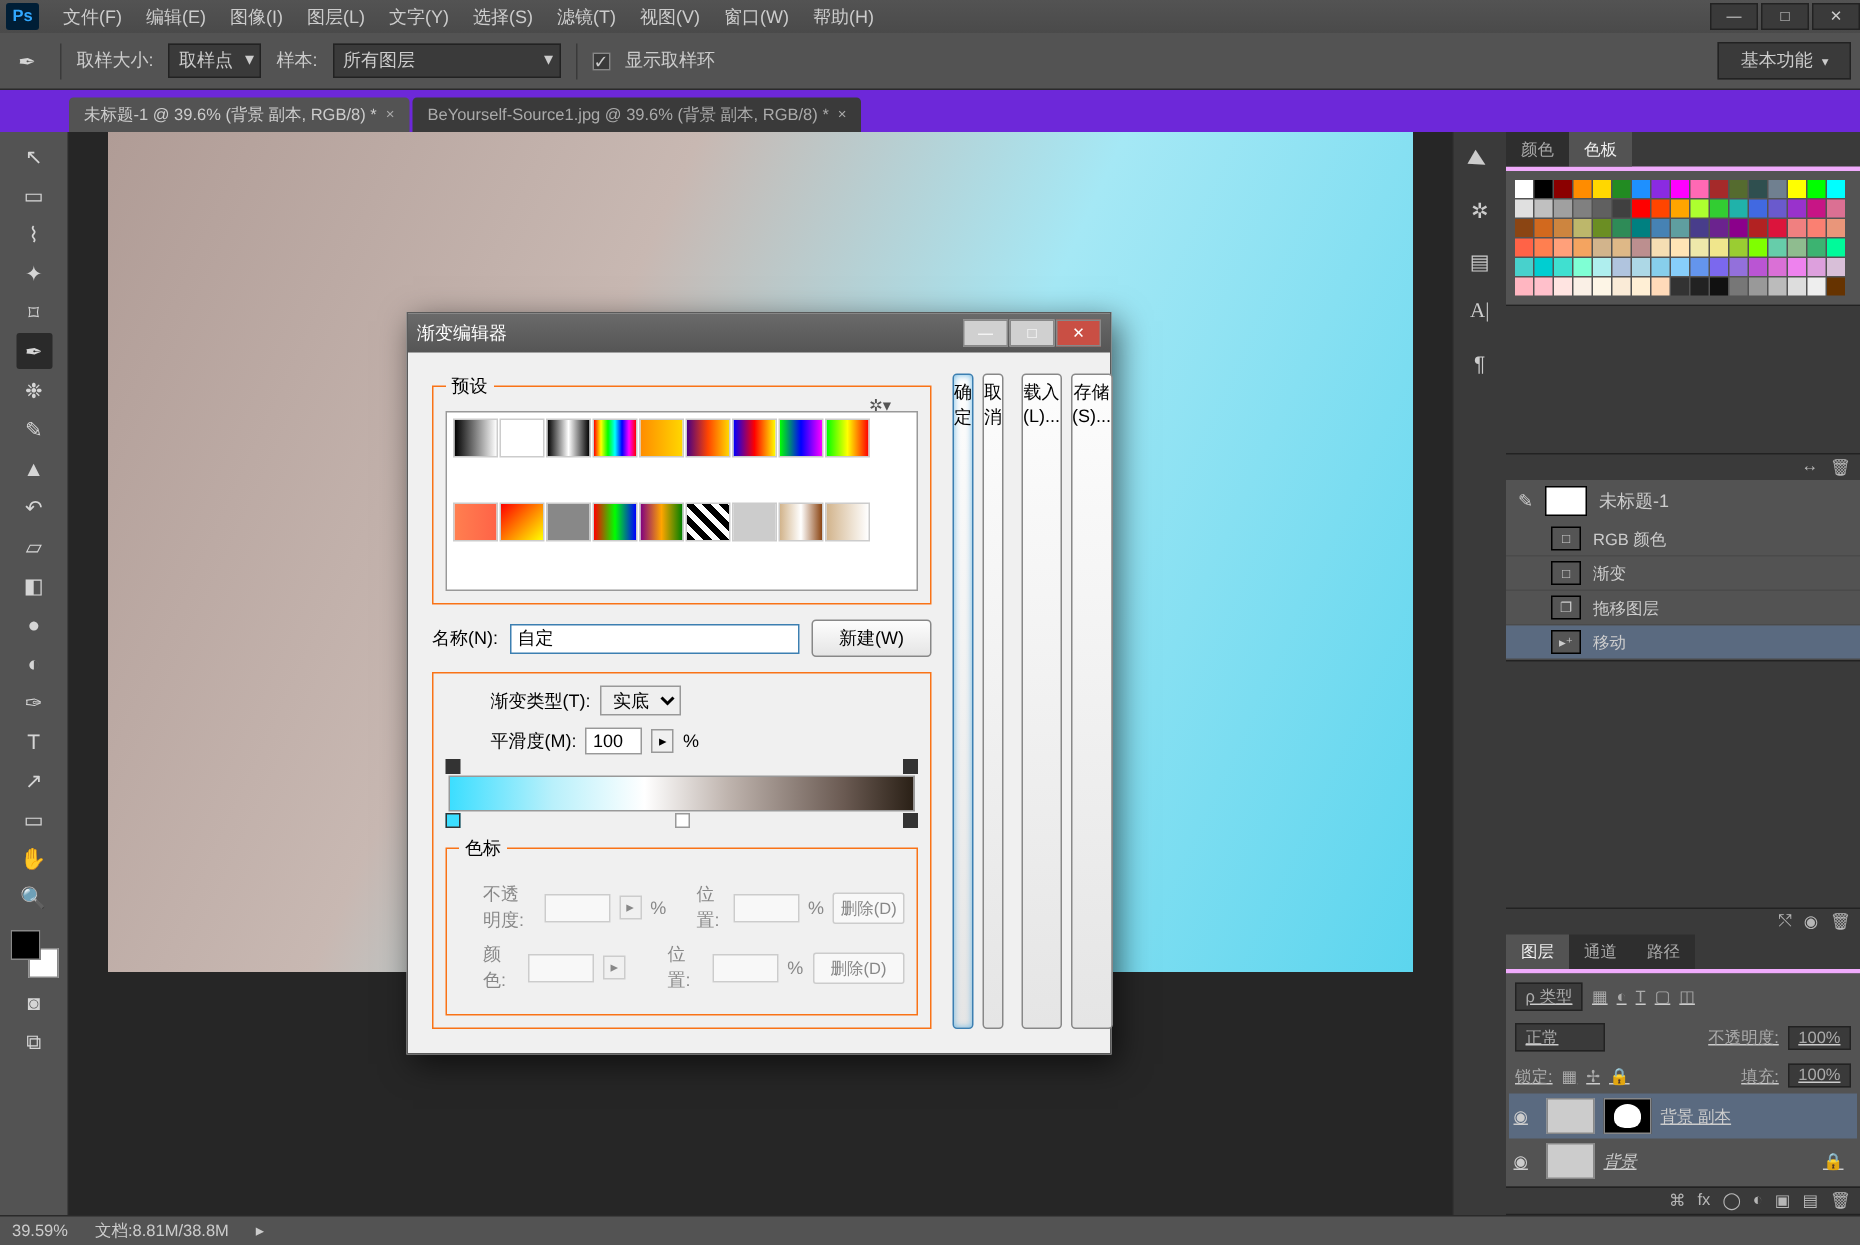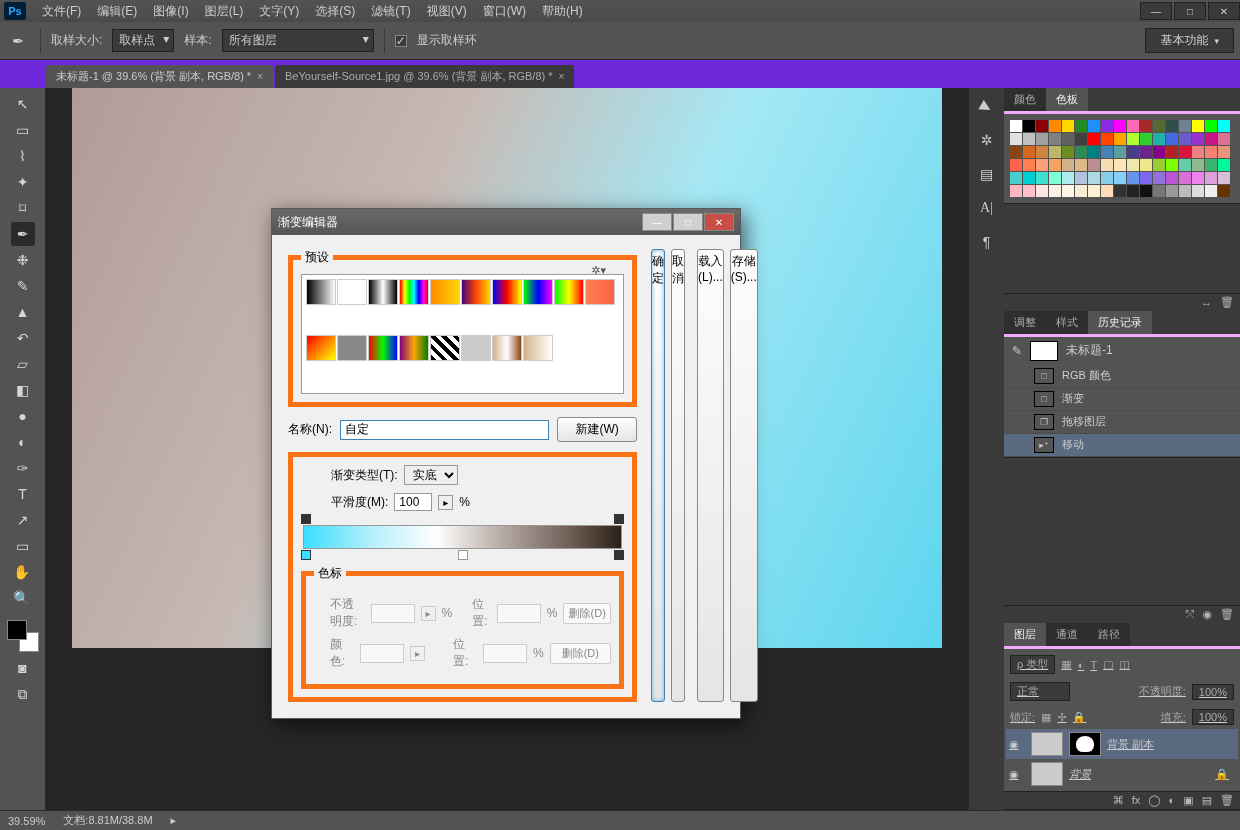--- a/index.html
+++ b/index.html
@@ -82,21 +82,21 @@
 .dlg-title { height: 26px; background: linear-gradient(#6a6a6a,#555); color: #fff; font-size: 12px; display: flex; align-items: center; padding: 0 6px; }
 .dlg-titctl { margin-left: auto; display: flex; gap: 1px; }
 .dlg-titctl div { width: 30px; height: 18px; background: #d0d0d0; border: 1px solid #888; display: flex; align-items: center; justify-content: center; font-size: 10px; }
 .dlg-titctl .cls { background: #c94f44; color: #fff; }
 .dlg-body { padding: 14px 16px 16px 16px; display: flex; gap: 14px; }
 .dlg-left { flex: 1; }
 .dlg-right { width: 96px; display: flex; flex-direction: row; gap: 6px; }
 .dlg-btn { padding: 3px 0; border: 1px solid #888; background: linear-gradient(#fdfdfd,#e5e5e5); font-size: 12px; text-align: center; border-radius: 3px; }
 .dlg-btn.pri { border: 1px solid #3c7fb1; box-shadow: 0 0 4px #6cb8e4 inset; }
 
-fieldset { border: 5px solid #f97316; padding: 8px; }
+fieldset { border: 1px solid #f97316; padding: 8px; }
 legend { font-size: 12px; padding: 0 4px; }
 .presets { display: flex; flex-wrap: wrap; gap: 1px; background: #fff; border: 1px solid #999; padding: 4px; height: 120px; overflow: hidden; position: relative; }
 .presets .pg { width: 30px; height: 26px; border: 1px solid #ccc; }
 .gear { position: absolute; right: 26px; top: -2px; font-size: 11px; color: #555; }
 .name-row { display: flex; align-items: center; gap: 8px; margin: 10px 0; }
 .name-row input { flex: 1; border: 1px solid #3c7fb1; padding: 2px 4px; font-size: 12px; }
 .name-row .nb { width: 80px; }
 
 .grad-opts { font-size: 12px; }
 .grad-opts .row { display: flex; align-items: center; gap: 6px; margin-bottom: 8px; padding-left: 30px; }
@@ -417,25 +417,20 @@
         </div>
     </div>
 
     <div style="flex:.6"></div>
 
     <div class="panel">
       <div class="panel-footer">
           <span>↔</span>
           <span>🗑</span>
         </div>
-      <div class="panel-tabs">
-        <div class="panel-tab">调整</div>
-        <div class="panel-tab">样式</div>
-        <div class="panel-tab active">历史记录</div>
-      </div>
       <div style="background:#535353">
         <div class="history-top">
           <span>✎</span>
           <div class="ht-thumb"></div>
           <span>未标题-1</span>
         </div>
         <div id="history-list">
             <div class="history-item">
               <span style="width:14px"></span>
               <span class="thumb" style="background:#555;display:flex;align-items:center;justify-content:center;color:#ccc;font-size:9px">□</span>

